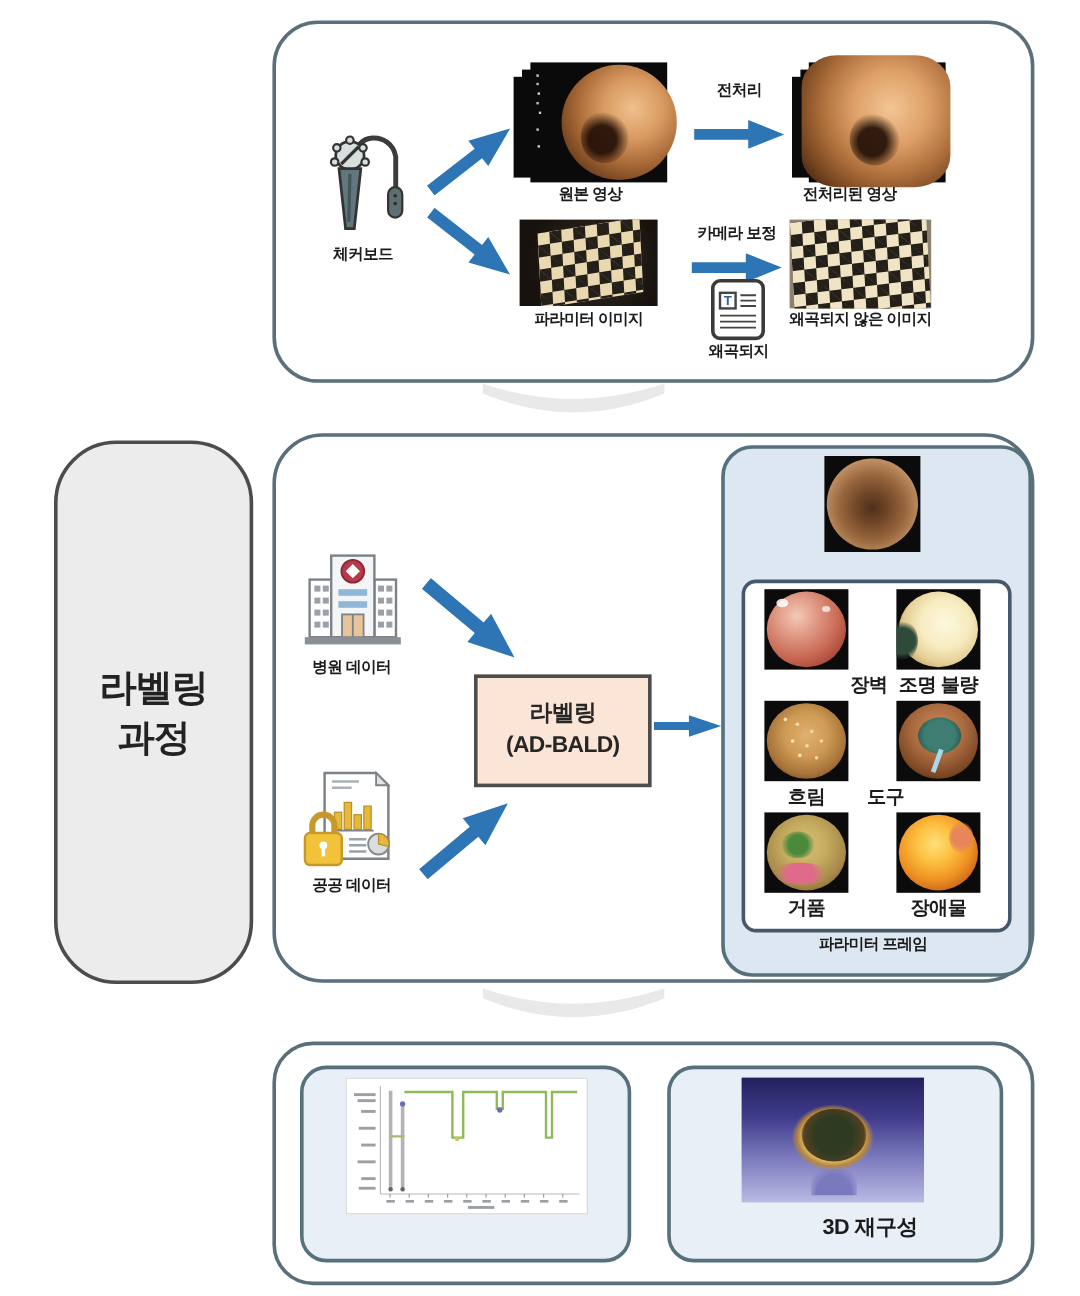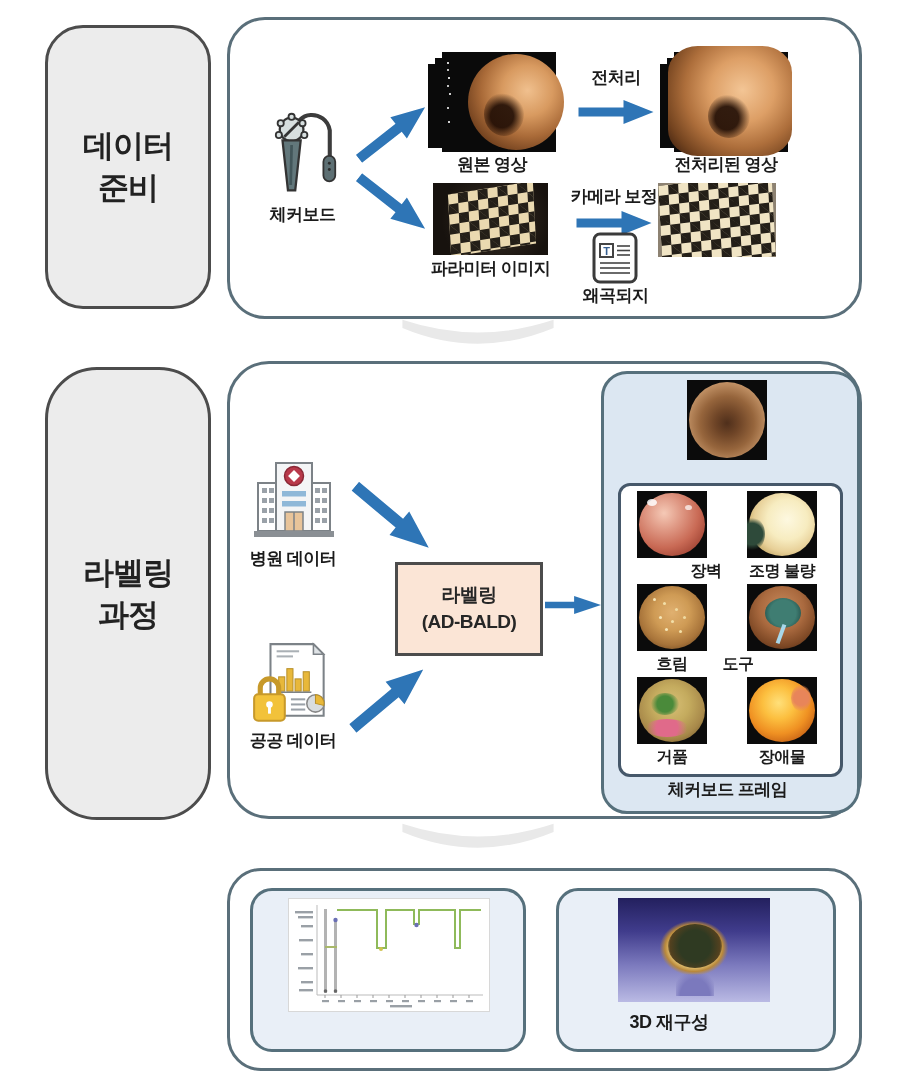--- a/index.html
+++ b/index.html
@@ -8,21 +8,21 @@
   .abs{position:absolute;}
   
   .label-box{position:absolute;background:#ececec;border:3px solid #4c4c4c;
              display:flex;align-items:center;justify-content:center;text-align:center;}
   .label-box span{white-space:pre-line;font-size:31px;font-weight:700;color:#222;
                   line-height:1.35;letter-spacing:-1px;}
   
   .panel{position:absolute;background:#fff;border:3px solid #5a6f7a;}
   
   .cap{position:absolute;font-weight:700;color:#1b1b1b;text-align:center;letter-spacing:-.5px;}
-  .c17{font-size:17px;} .c16{font-size:16px;} .c18{font-size:18px;}
+  .c17{font-size:13px;} .c16{font-size:16px;} .c18{font-size:18px;}
   
   .frame{position:absolute;background:#0b0b0b;overflow:hidden;}
   .layer{position:absolute;background:#0a0a0a;}
   .blob{position:absolute;border-radius:50%;}
   .specks{position:absolute;left:5px;top:10px;width:2px;height:2px;background:#cfcfcf;
           box-shadow:0 7px 0 #bdbdbd,1px 15px 0 #d5d5d5,0 23px 0 #c2c2c2,
                      2px 31px 0 #cccccc,0 45px 0 #c5c5c5,1px 59px 0 #d0d0d0;}
   
   .checker{position:absolute;background-color:#ead9b0;
     background-image:
@@ -40,24 +40,20 @@
   .bluepanel{position:absolute;background:#dce7f2;border:3px solid #56707c;border-radius:26px;}
   .innerbox{position:absolute;background:#fff;border:3px solid #46586a;border-radius:12px;}
   
   .vbox{position:absolute;background:#e9eff7;border:3px solid #56707c;border-radius:22px;}
 </style>
 </head>
 <body>
 
 <div class="stage">
 
-  <div class="label-box" style="left:45px;top:25px;width:160px;height:278px;border-radius:38px;">
-    <span>데이터
-준비</span>
-  </div>
 
   <div class="panel" style="left:227px;top:17px;width:629px;height:296px;border-radius:38px;"></div>
 
   <svg class="abs" style="left:260px;top:105px;width:95px;height:100px;" viewBox="0 0 95 110">
     <path d="M36,30 C32,6 68,4 72,28 L72,58" fill="none" stroke="#3c3c3c" stroke-width="4.5" stroke-linecap="round"></path>
     <rect x="65" y="56" width="13" height="28" rx="6.5" fill="#5d6f73" stroke="#333" stroke-width="2"></rect>
     <circle cx="71.5" cy="64" r="1.6" fill="#2a2a2a"></circle>
       <circle cx="71.5" cy="71" r="1.6" fill="#2a2a2a"></circle>
     <g>
       <circle cx="30" cy="27" r="13" fill="#d7dfdf" stroke="#333" stroke-width="2.5"></circle>
@@ -107,21 +103,21 @@
   <div class="abs" style="left:660px;top:52px;width:128px;height:100px;">
     <div class="layer" style="left:0;top:12px;width:108px;height:84px;"></div>
     <div class="layer" style="left:7px;top:6px;width:108px;height:89px;"></div>
     <div class="layer" style="left:14px;top:0;width:114px;height:100px;">
       <div class="blob" style="left:-6px;top:-6px;width:124px;height:110px;border-radius:24%;
         background:radial-gradient(circle at 60% 40%,#f3c595 0%,#dd9f66 32%,#ad6e3b 58%,#73431f 80%,#3d2010 96%);"></div>
       <div class="blob" style="left:34px;top:42px;width:42px;height:44px;
         background:radial-gradient(circle at 45% 55%,rgba(30,12,4,.9) 0 35%,rgba(30,12,4,0) 70%);"></div>
     </div>
   </div>
-  <div class="cap c17" style="left:662px;top:153px;width:128px;">전처리된 영상</div>
+  <div class="cap c17" style="left:644px;top:153px;width:128px;">전처리된 영상</div>
 
   <div class="frame" style="left:433px;top:183px;width:115px;height:72px;
        background:radial-gradient(circle at 55% 50%,#3a3026 0%,#17120e 75%);">
     <div class="checker" style="left:16px;top:5px;width:86px;height:62px;transform:rotate(-9deg) skewX(-6deg);"></div>
   </div>
   <div class="cap c17" style="left:408px;top:257px;width:165px;">파라미터 이미지</div>
 
   <div class="cap c17" style="left:556px;top:185px;width:116px;">카메라 보정</div>
   <div class="arrow" style="left:558px;top:211px;width:112px;height:24px;">
     <svg viewBox="0 0 100 32">
@@ -140,20 +136,21 @@
     <line x1="8" y1="36" x2="38" y2="36" stroke="#444" stroke-width="1.6"></line>
     <line x1="8" y1="41" x2="38" y2="41" stroke="#444" stroke-width="1.6"></line>
   </svg>
   <div class="cap c17" style="left:573px;top:284px;width:85px;">왜곡되지</div>
 
   <div class="frame" style="left:658px;top:183px;width:118px;height:74px;
        background:radial-gradient(circle at 50% 50%,#cbbfa4 0%,#8d8272 80%);">
     <div class="checker" style="left:2px;top:-4px;width:114px;height:84px;transform:rotate(-7deg) skewX(-4deg);
          background-color:#f0e4c4;"></div>
   </div>
+  <div class="cap c17" style="left:608px;top:257px;width:218px;">왜곡되지 않은 이미지</div>
 
   <svg class="abs" style="left:388px;top:318px;width:180px;height:36px;" viewBox="0 0 180 40">
     <path d="M6,2 Q90,30 174,2 L174,11 Q90,46 6,11 Z" fill="#e9e9e9"></path>
   </svg>
 
   <div class="label-box" style="left:45px;top:367px;width:160px;height:447px;border-radius:52px;">
     <span>라벨링
 과정</span>
   </div>
 
@@ -256,21 +253,21 @@
       background:radial-gradient(circle at 38% 32%,#f5c9b6 0%,#e09a86 28%,#c96a55 58%,#a14434 82%,#70291e 100%);"></div>
     <div class="blob" style="left:10px;top:8px;width:10px;height:7px;background:rgba(255,255,255,.85);"></div>
     <div class="blob" style="left:48px;top:14px;width:7px;height:5px;background:rgba(255,255,255,.7);"></div>
   </div>
   <div class="frame" style="left:747px;top:491px;width:70px;height:67px;">
     <div class="blob" style="left:2px;top:2px;width:66px;height:63px;
       background:radial-gradient(circle at 58% 42%,#fdf8e0 0%,#f7ecc0 38%,#e7cf97 62%,#c0a35f 82%,#7d6530 100%);"></div>
     <div class="blob" style="left:-8px;top:26px;width:26px;height:34px;
       background:radial-gradient(circle,#2e4a3a 0 50%,rgba(46,74,58,0) 75%);"></div>
   </div>
-  <div class="cap c16" style="left:622px;top:561px;width:100px;padding-left:34px;">장벽</div>
+  <div class="cap c16" style="left:640px;top:561px;width:100px;padding-left:34px;">장벽</div>
   <div class="cap c16" style="left:732px;top:561px;width:100px;">조명 불량</div>
 
   <div class="frame" style="left:637px;top:584px;width:70px;height:67px;">
     <div class="blob" style="left:2px;top:2px;width:66px;height:63px;
       background:radial-gradient(circle at 50% 42%,#e0b070 0%,#cf9b55 36%,#a8743a 66%,#6b451f 88%,#3a240f 100%);"></div>
     <div class="blob" style="left:16px;top:14px;width:3px;height:3px;background:#f5e6b8;
       box-shadow:10px 4px 0 #f2dfa8,22px 10px 0 #efd9a0,6px 18px 0 #f5e6b8,18px 22px 0 #f2dfa8,
                  30px 18px 0 #efd9a0,12px 30px 0 #f5e6b8,26px 32px 0 #f2dfa8;"></div>
   </div>
   <div class="frame" style="left:747px;top:584px;width:70px;height:67px;">
@@ -293,21 +290,21 @@
   </div>
   <div class="frame" style="left:747px;top:677px;width:70px;height:67px;">
     <div class="blob" style="left:2px;top:2px;width:66px;height:63px;
       background:radial-gradient(circle at 45% 38%,#ffe07a 0%,#fcbf3f 30%,#ef9022 58%,#c25d14 82%,#7c350c 100%);"></div>
     <div class="blob" style="left:44px;top:8px;width:20px;height:26px;
       background:radial-gradient(circle,#e8855a 0 45%,rgba(232,133,90,0) 85%);"></div>
   </div>
   <div class="cap c16" style="left:622px;top:747px;width:100px;">거품</div>
   <div class="cap c16" style="left:732px;top:747px;width:100px;">장애물</div>
 
-  <div class="cap c17" style="left:601px;top:778px;width:253px;">체커보드 프레임</div>
+  <div class="cap c17" style="left:601px;top:778px;width:253px;">파라미터 프레임</div>
 
   <svg class="abs" style="left:388px;top:822px;width:180px;height:36px;" viewBox="0 0 180 40">
     <path d="M6,2 Q90,30 174,2 L174,11 Q90,46 6,11 Z" fill="#e9e9e9"></path>
   </svg>
 
 
   <div class="panel" style="left:227px;top:868px;width:629px;height:197px;border-radius:34px;"></div>
 
   <div class="vbox" style="left:250px;top:888px;width:270px;height:158px;"></div>
   <svg class="abs" style="left:288px;top:898px;width:200px;height:112px;background:#fff;border:1px solid #d8d8d8;" viewBox="0 0 200 112">
@@ -362,15 +359,15 @@
   <div class="vbox" style="left:556px;top:888px;width:274px;height:158px;"></div>
   <div class="abs" style="left:618px;top:898px;width:152px;height:104px;overflow:hidden;
        background:linear-gradient(180deg,#23205e 0%,#403c8c 32%,#7b79bd 64%,#babae4 100%);">
     <div class="abs" style="left:24px;top:8px;width:104px;height:84px;
       background:radial-gradient(ellipse 50% 50% at 50% 50%,rgba(0,0,0,0) 0 28%,#caa24e 36%,#e2c070 46%,#b8883c 56%,rgba(0,0,0,0) 66%);"></div>
     <div class="blob" style="left:50px;top:26px;width:54px;height:44px;
       background:radial-gradient(circle,#2f3a22 0 45%,#54411f 72%,rgba(84,65,31,0) 85%);"></div>
     <div class="abs" style="left:58px;top:76px;width:38px;height:22px;
       background:radial-gradient(ellipse at 50% 100%,#7b79bd 0 55%,rgba(123,121,189,0) 85%);"></div>
   </div>
-  <div class="cap c18" style="left:532px;top:1010px;width:274px;">3D 재구성</div>
+  <div class="cap c18" style="left:556px;top:1010px;width:274px;padding-left:32px;">3D 재구성</div>
 
 </div>
 
 </body></html>

